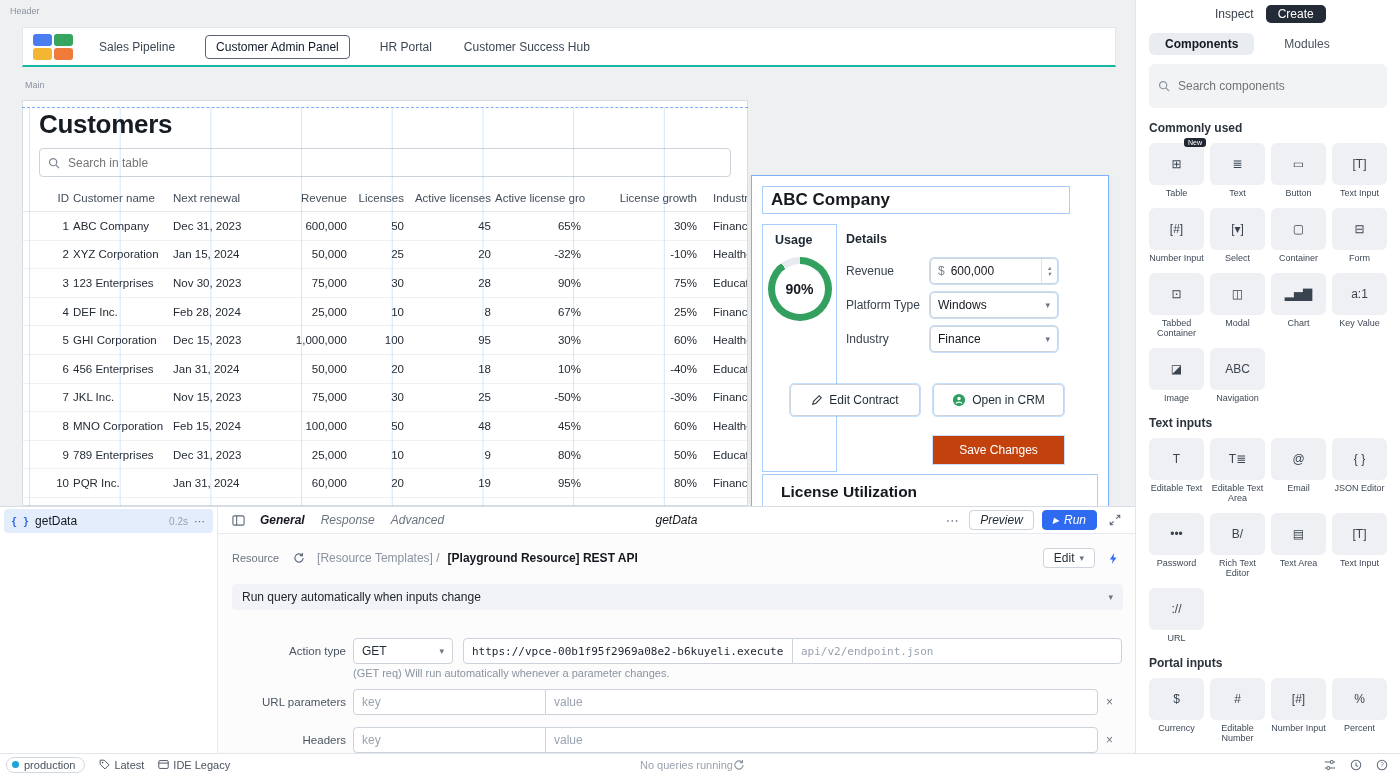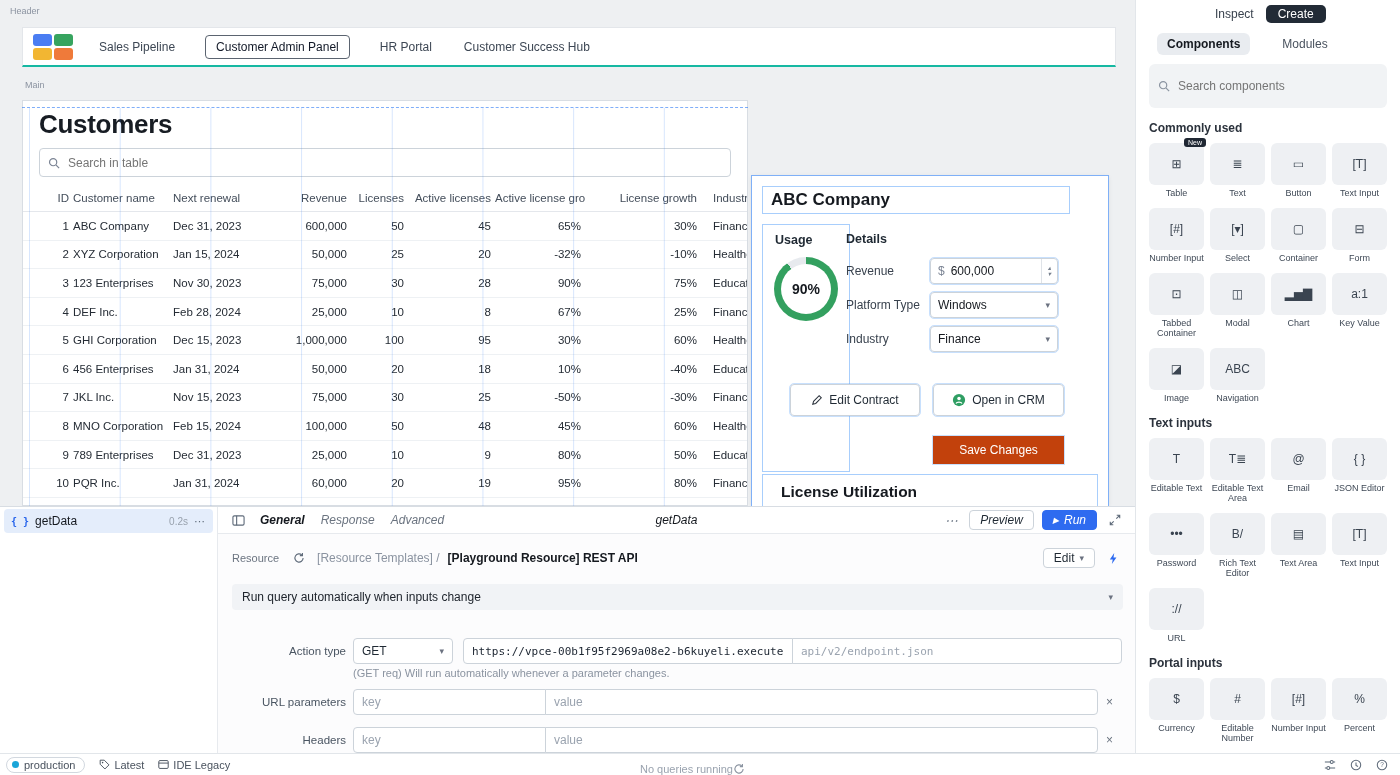--- a/index.html
+++ b/index.html
@@ -38,21 +38,21 @@
   .guides{position:absolute;left:22px;top:107px;width:726px;height:399px;pointer-events:none;z-index:4;
           border-top:1px dashed rgba(59,130,246,.65);
           background:linear-gradient(to right,transparent calc(100% - 1px),rgba(59,130,246,.20) calc(100% - 1px)) 8px 0/90.7px 100% repeat-x;}
 
   
   .detail{position:absolute;left:752px;top:176px;width:356px;height:330px;background:#fff;
           outline:1px solid #7fb0f7;box-shadow:0 1px 5px rgba(0,0,0,.10);z-index:6;box-sizing:border-box;}
   .d-box{position:absolute;border:1px solid rgba(96,165,250,.55);box-sizing:border-box;}
   .d-title{left:10px;top:10px;width:308px;height:28px;font-size:17px;font-weight:700;color:#15191f;
            display:flex;align-items:center;padding-left:8px;}
-  .d-usage{left:10px;top:48px;width:88px;height:248px;}
+  .d-usage{left:10px;top:48px;width:75px;height:248px;}
   .usage-label{font-size:12.5px;font-weight:600;margin:8px 0 10px 12px;color:#1f2933;}
   .gauge{width:64px;height:64px;border-radius:50%;margin:6px auto 0;position:relative;}
   .gauge::after{content:"";position:absolute;inset:7px;background:#fff;border-radius:50%;}
   .gauge b{position:absolute;inset:0;display:flex;align-items:center;justify-content:center;
            font-size:14px;z-index:1;color:#15191f;}
   .d-details{position:absolute;left:94px;top:48px;width:252px;}
   .details-label{font-size:12.5px;font-weight:600;margin:8px 0 12px;color:#1f2933;}
   .field{display:flex;align-items:center;margin-bottom:8px;height:26px;}
   .field label{width:84px;font-size:12px;color:#39424e;}
   .fctrl{width:128px;height:26px;border:1px solid #ccd3da;border-radius:4px;display:flex;align-items:center;
@@ -121,31 +121,31 @@
   .kv-val{width:553px;margin-left:-1px;border-radius:0 4px 4px 0;font-family:"Liberation Sans",sans-serif;font-size:12px;}
   .xbtn{margin-left:8px;color:#6b7480;font-size:12px;cursor:pointer;}
 
   
   .status{position:absolute;left:0;top:753px;width:1400px;height:22px;background:#fff;border-top:1px solid #e2e6ea;
           box-sizing:border-box;z-index:30;font-size:11px;color:#49525e;}
   .status-left{position:absolute;left:6px;top:0;bottom:0;display:flex;align-items:center;gap:14px;}
   .env-pill{display:flex;align-items:center;gap:5px;border:1px solid #d2d8df;border-radius:10px;padding:1px 9px 1px 5px;cursor:pointer;}
   .env-dot{width:7px;height:7px;border-radius:50%;background:#1aa5d8;}
   .sb-item{display:flex;align-items:center;gap:4px;color:#49525e;cursor:pointer;}
-  .queries{position:absolute;left:640px;top:0;bottom:0;display:flex;align-items:flex-end;color:#9aa3af;}
+  .queries{position:absolute;left:640px;top:0;bottom:0;display:flex;align-items:center;color:#9aa3af;}
   .status-right{position:absolute;right:12px;top:0;bottom:0;display:flex;align-items:center;gap:14px;color:#5f6b7a;}
 
   
   .rpanel{position:absolute;left:1135px;top:0;width:265px;height:753px;background:#fff;border-left:1px solid #e2e6ea;
           box-sizing:border-box;padding:0 13px;overflow:hidden;}
   .rp-top{display:flex;align-items:center;gap:12px;padding:3px 0 0 66px;height:22px;}
   .rp-inspect{font-size:12px;color:#39424e;cursor:pointer;}
   .rp-create{background:#222b36;color:#fff;font-size:12px;border-radius:5px;padding:2px 12px;cursor:pointer;}
   .rp-tabs{display:flex;gap:14px;align-items:center;margin-top:8px;}
-  .rp-tab{font-size:12px;color:#49525e;padding:4px 10px;cursor:pointer;margin-left:8px;}
+  .rp-tab{font-size:12px;color:#49525e;padding:4px 16px;cursor:pointer;}
   .rp-tab.active{background:#e9ecf0;border-radius:6px;color:#15191f;font-weight:600;}
   .rp-search{margin-top:9px;height:30px;background:#f1f3f5;border-radius:6px;display:flex;align-items:center;
              gap:6px;padding:7px 9px;color:#8b94a1;}
   .rp-search input{border:0;outline:0;background:transparent;flex:1;font-size:12px;color:#111;font-family:inherit;}
   .rp-section-title{font-size:12px;font-weight:700;color:#2b323c;margin:13px 0 8px;}
   .rp-grid{display:grid;grid-template-columns:repeat(4,55px);gap:10px 6px;}
   .comp{position:relative;cursor:pointer;}
   .tile{height:42px;background:#eef0f3;border-radius:6px;display:flex;align-items:center;justify-content:center;
         color:#3a4450;font-size:12px;}
   .lbl{margin-top:3px;font-size:9px;line-height:10px;text-align:center;color:#3f4956;}

